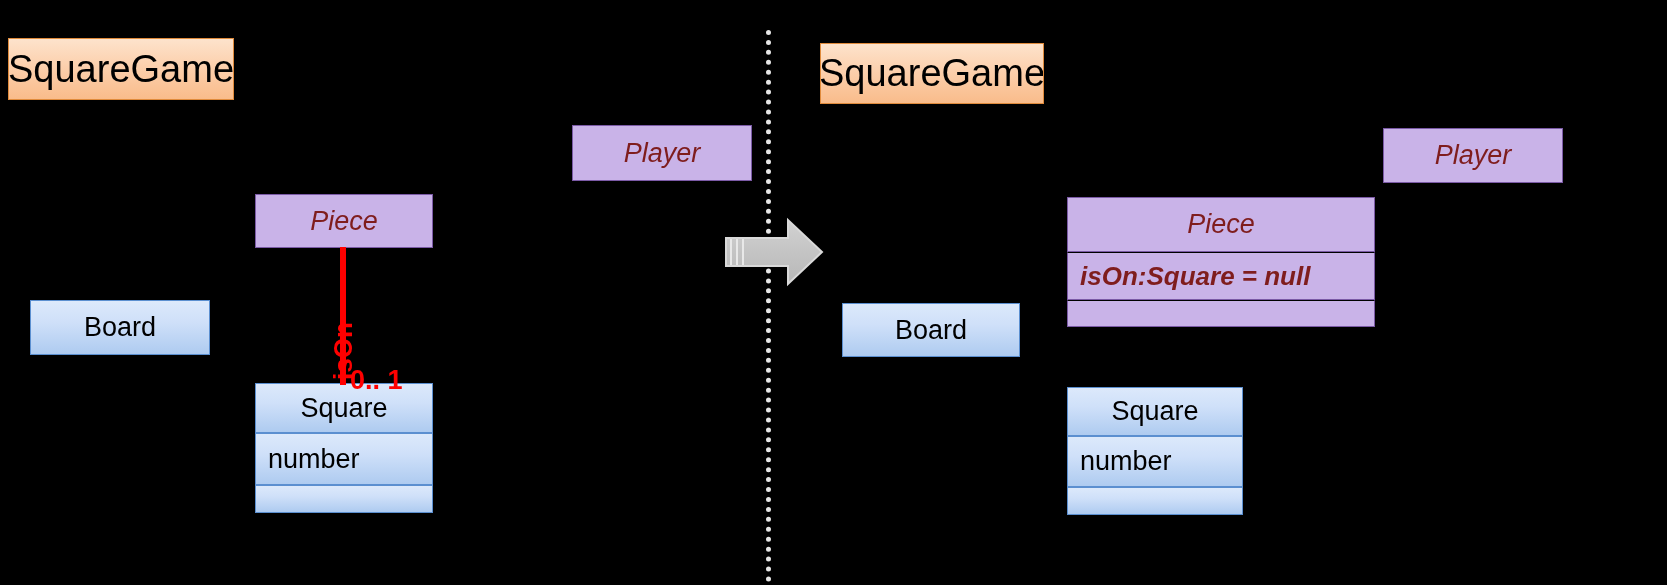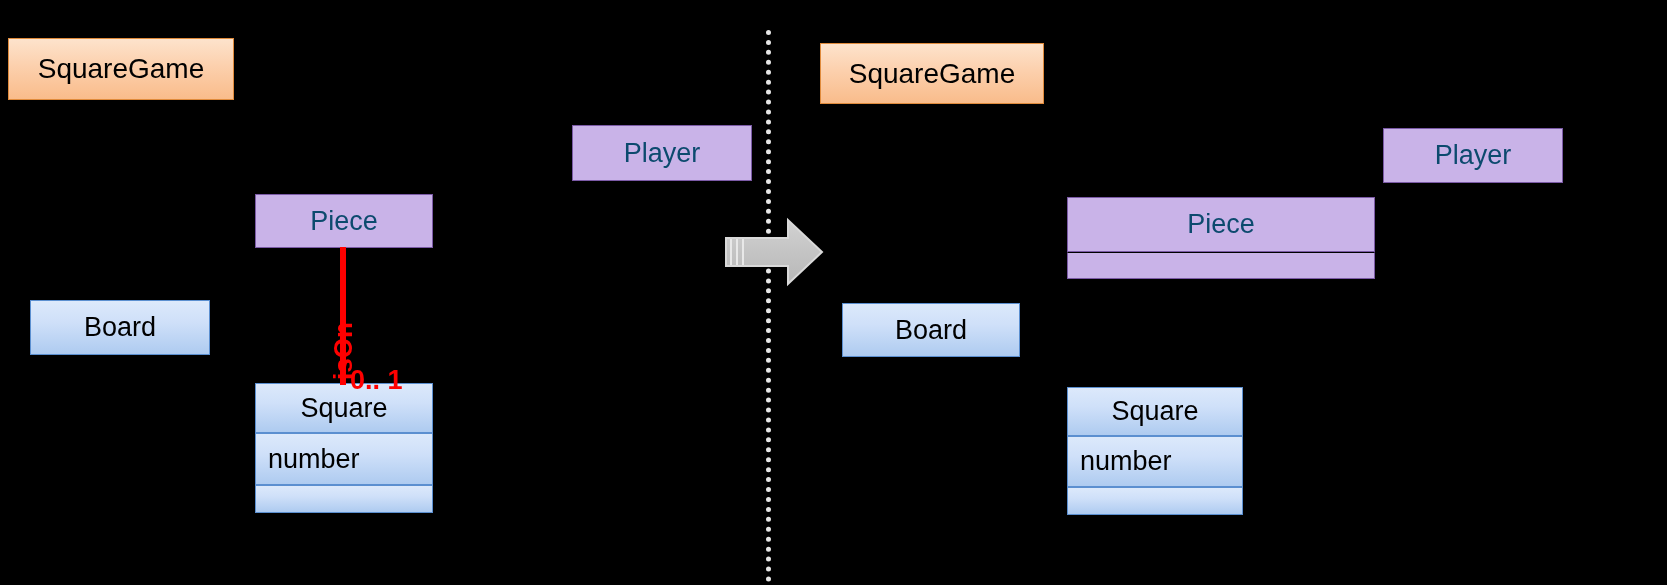--- a/index.html
+++ b/index.html
@@ -48,39 +48,40 @@
   .sk-orange .uml-row {
     background: linear-gradient(to bottom, #fde3cc 0%, #fcd0ad 45%, #f9bc8b 100%);
     border: 1px solid #e08b3c;
     color: #000000;
   }
 
   
   .sk-purple .uml-row {
     background: #c9b3e8;
     border: 1px solid #7b5aa6;
-    color: #0c4a6e;
+    color: #7f1d1d;
+    font-style: italic;
   }
   .sk-purple .uml-row + .uml-row {
     border-top: 1px solid #000000;
   }
 
   
   .sk-blue .uml-row {
     background: linear-gradient(to bottom, #dce9fb 0%, #cfe0f9 40%, #aecbf0 100%);
     border: 1px solid #5b8fd0;
     color: #000000;
   }
   .sk-blue .uml-row + .uml-row {
     border-top: 1px solid #5b8fd0;
     text-align: center;
   }
 
   
-  .t-28 { font-size: 28px; text-align: right; }
+  .t-28 { font-size: 38px; text-align: right; }
   .t-27 { font-size: 27px; }
 
   .attr-red {
     color: #ff0000;
     font-weight: bold;
     font-size: 26px;
   }
 
   
   .assoc-line {
@@ -177,20 +178,21 @@
     <div class="uml-box sk-orange" style="left:820px; top:43px; width:224px;">
       <div class="uml-row title t-28" style="height:61px;">SquareGame</div>
     </div>
 
     <div class="uml-box sk-purple" style="left:1383px; top:128px; width:180px;">
       <div class="uml-row title t-27" style="height:55px;">Player</div>
     </div>
 
     <div class="uml-box sk-purple" style="left:1067px; top:197px; width:308px;">
       <div class="uml-row title t-27" style="height:55px;">Piece</div>
+      <div class="uml-row attr attr-red" style="height:48px;">isOn:Square = null</div>
       <div class="uml-row empty" style="height:27px;"></div>
     </div>
 
     <div class="uml-box sk-blue" style="left:842px; top:303px; width:178px;">
       <div class="uml-row title t-27" style="height:54px;">Board</div>
     </div>
 
     <div class="uml-box sk-blue" style="left:1067px; top:387px; width:176px;">
       <div class="uml-row title t-27" style="height:49px;">Square</div>
       <div class="uml-row attr t-27" style="height:51px;">number</div>

